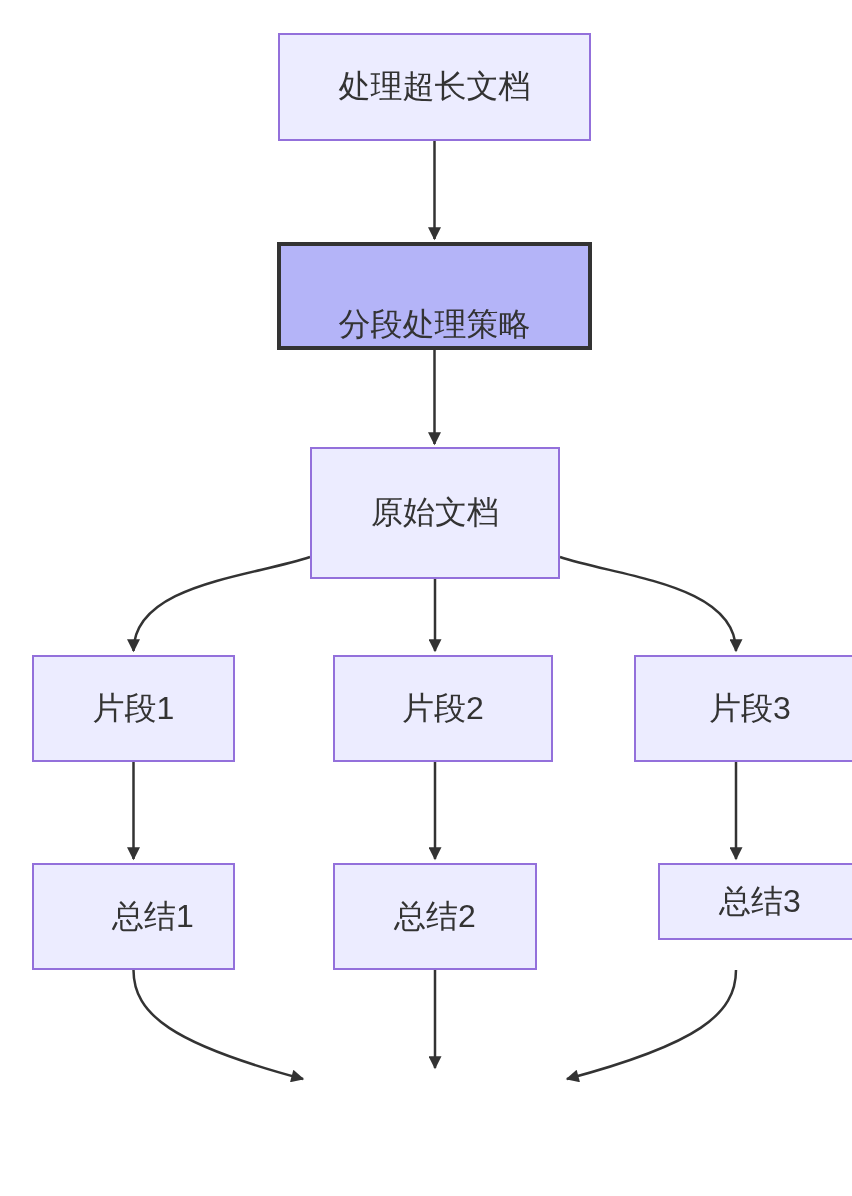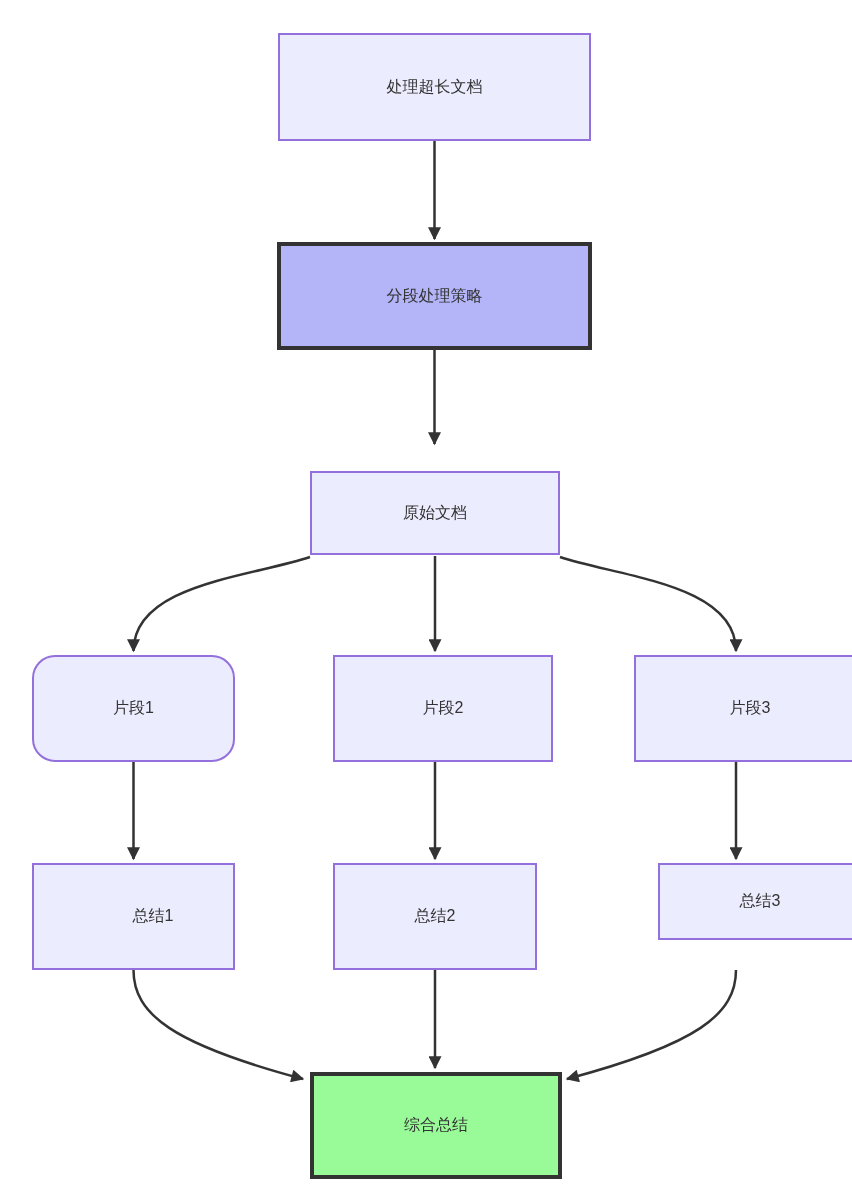--- a/index.html
+++ b/index.html
@@ -32,39 +32,40 @@
     fill: var(--edge, #333333);
     stroke: none;
   }
   .node {
     position: absolute;
     box-sizing: border-box;
     display: flex;
     align-items: center;
     justify-content: center;
     text-align: center;
-    font-size: 16px;
+    font-size: 32px;
     line-height: 1.3;
     color: var(--text, #333333);
     background: var(--node-fill, #ECECFF);
     border: 2px solid var(--node-border, #9370DB);
   }
   .node.strategy {
     background: var(--strategy-fill, #B4B4F8);
     border: 4px solid var(--strategy-border, #333333);
+    align-items: flex-end;
   }
   .node.result {
     background: var(--result-fill, #98FB98);
     border: 4px solid var(--result-border, #333333);
   }
   
   .node-a  { left: 278px; top: 33px;   width: 313px; height: 108px; }
   .node-b  { left: 277px; top: 242px;  width: 315px; height: 108px; }
-  .node-c  { left: 310px; top: 447px;  width: 250px; height: 84px; margin-top: 24px; }
-  .node-d1 { left: 32px;  top: 655px;  width: 203px; height: 107px; border-radius: 23px; }
+  .node-c  { left: 310px; top: 447px;  width: 250px; height: 132px; }
+  .node-d1 { left: 32px;  top: 655px;  width: 203px; height: 107px; }
   .node-d2 { left: 333px; top: 655px;  width: 220px; height: 107px; }
   .node-d3 { left: 634px; top: 655px;  width: 232px; height: 107px; }
   .node-e1 { left: 32px;  top: 863px;  width: 203px; height: 107px; padding-left: 39px; }
   .node-e2 { left: 333px; top: 863px;  width: 204px; height: 107px; text-align: right; }
   .node-e3 { left: 658px; top: 863px;  width: 204px; height: 77px; }
   .node-f  { left: 310px; top: 1072px; width: 252px; height: 107px; }
 </style>
 </head>
 <body>
 
@@ -118,17 +119,14 @@
   </div>
 
   <div class="node node-e2">
     <span>总结2</span>
   </div>
 
   <div class="node node-e3">
     <span>总结3</span>
   </div>
 
-  <div class="node result node-f">
-    <span>综合总结</span>
-  </div>
 
 </div>
 
 </body></html>

